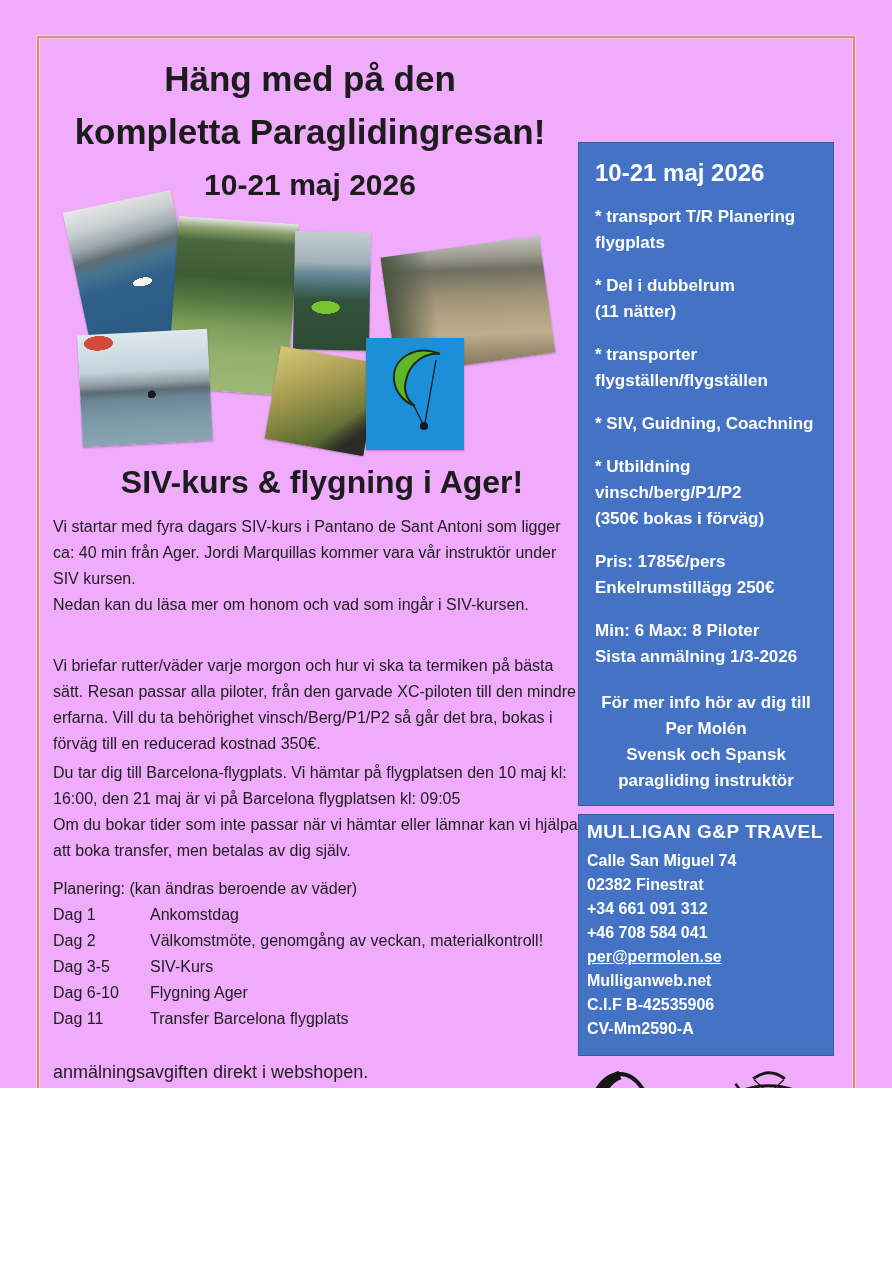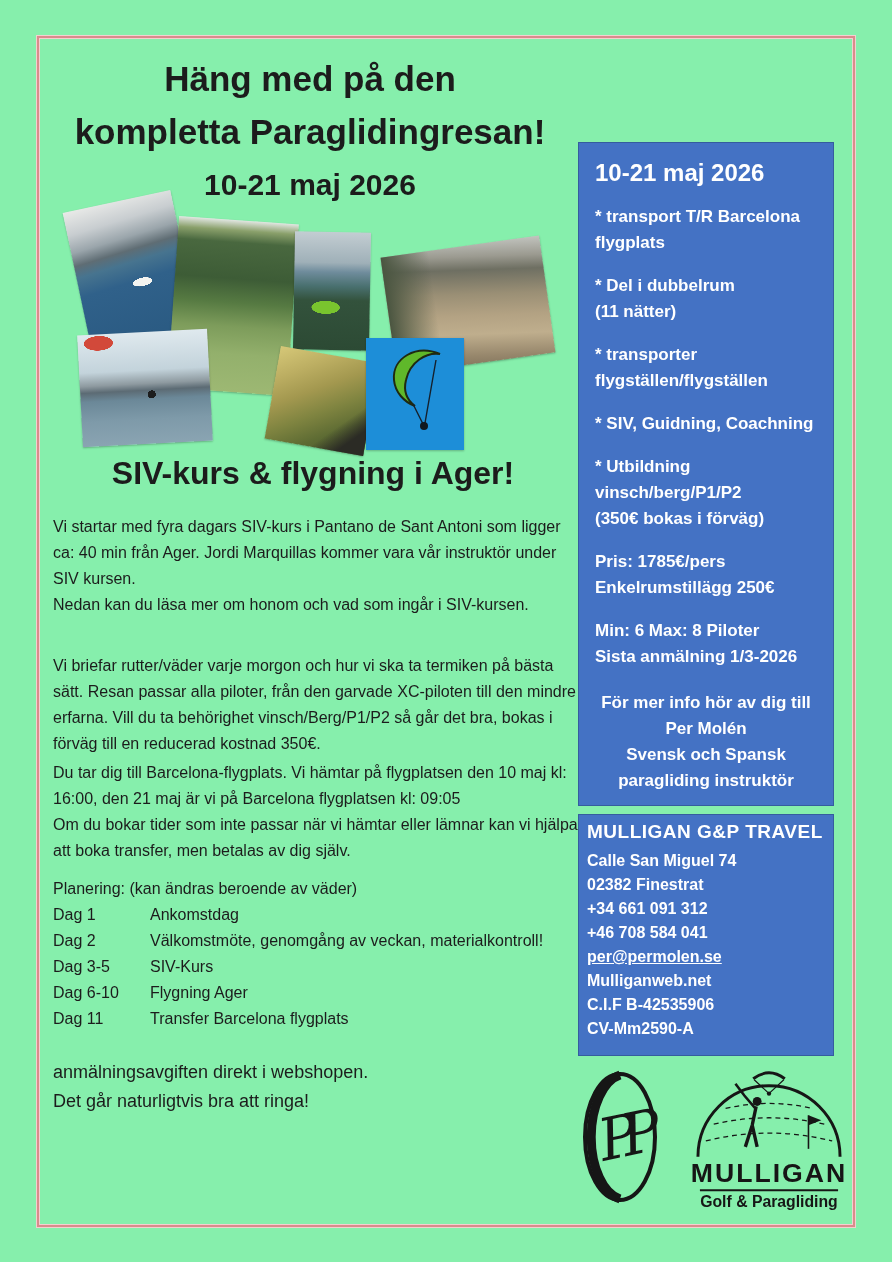--- a/index.html
+++ b/index.html
@@ -1,27 +1,27 @@
 <!DOCTYPE html>
 <html><head>
 <meta charset="utf-8">
 <style>
   html,body{margin:0;padding:0;background:#ffffff;}
-  .page{position:relative;width:892px;height:1262px;background:#86efac;overflow:hidden;
+  .page{position:relative;width:892px;height:1088px;background:#f0abfc;overflow:hidden;
         font-family:"Liberation Sans",sans-serif;color:#1c1c1c;}
   .frame{position:absolute;left:37px;top:36px;width:814px;height:1187px;
          border:2px solid #d98c8c;box-shadow:0 0 0 1px #f4cfcf inset,0 0 0 1px #f4cfcf;}
 
   
   .main-title{position:absolute;left:40px;top:52px;width:540px;text-align:center;
               font-size:35px;font-weight:bold;line-height:53px;margin:0;}
   .date-heading{position:absolute;left:40px;top:168px;width:540px;text-align:center;
                 font-size:30px;font-weight:bold;margin:0;}
   .section-heading{position:absolute;left:40px;top:452px;width:540px;text-align:center;
-                   font-size:32px;font-weight:bold;margin:3px;}
+                   font-size:32px;font-weight:bold;margin:12px;}
   .body-text{position:absolute;left:53px;width:530px;font-size:16px;line-height:26px;
              white-space:pre-line;margin:0;}
   .para1{top:514px;}
   .para2{top:653px;}
   .para3{top:760px;}
   .link{color:#0563C1;text-decoration:underline;cursor:pointer;}
   .planning{position:absolute;left:53px;top:876px;width:530px;font-size:16px;line-height:26px;}
   .prow{display:flex;}
   .pday{width:97px;flex:none;}
   .booking{position:absolute;left:53px;top:1058px;width:530px;font-size:18px;line-height:29px;}
@@ -137,21 +137,21 @@
     </div>
   </div>
 
   <div class="booking">
     <div>anmälningsavgiften direkt i webshopen.</div>
     <div>Det går naturligtvis bra att ringa!</div>
   </div>
 
   <div class="sidebar-box">
     <div class="sb-date">10-21 maj 2026</div>
-    <p class="sb-item">* transport T/R Barcelona
+    <p class="sb-item">* transport T/R Planering
 flygplats</p>
     <p class="sb-item">* Del i dubbelrum
 (11 nätter)</p>
     <p class="sb-item">* transporter
 flygställen/flygställen</p>
     <p class="sb-item">* SIV, Guidning, Coachning</p>
     <p class="sb-item">* Utbildning
 vinsch/berg/P1/P2
 (350€ bokas i förväg)</p>
     <p class="sb-item">Pris: 1785€/pers

